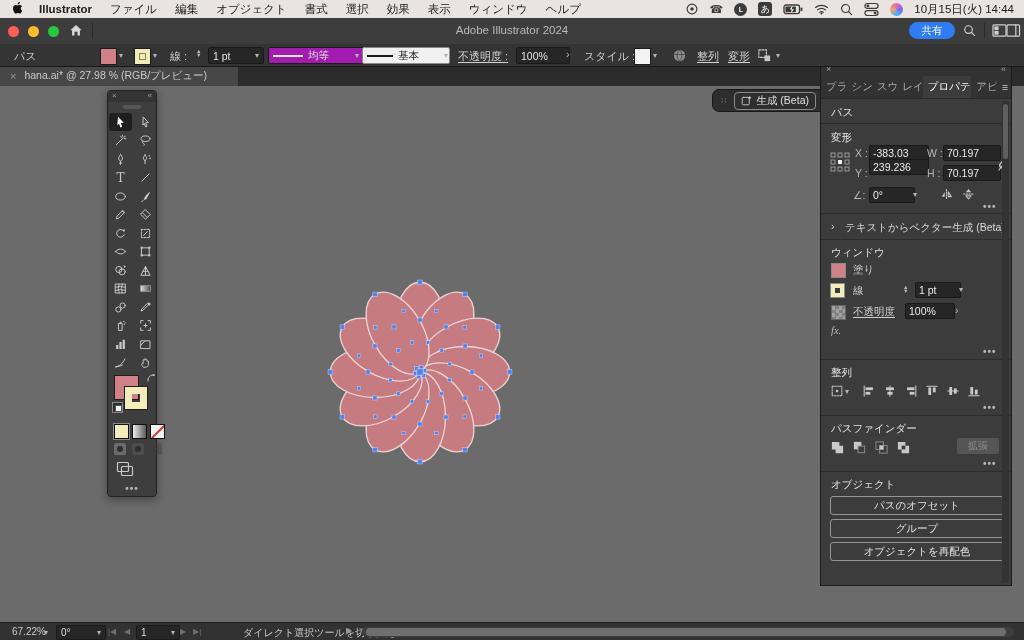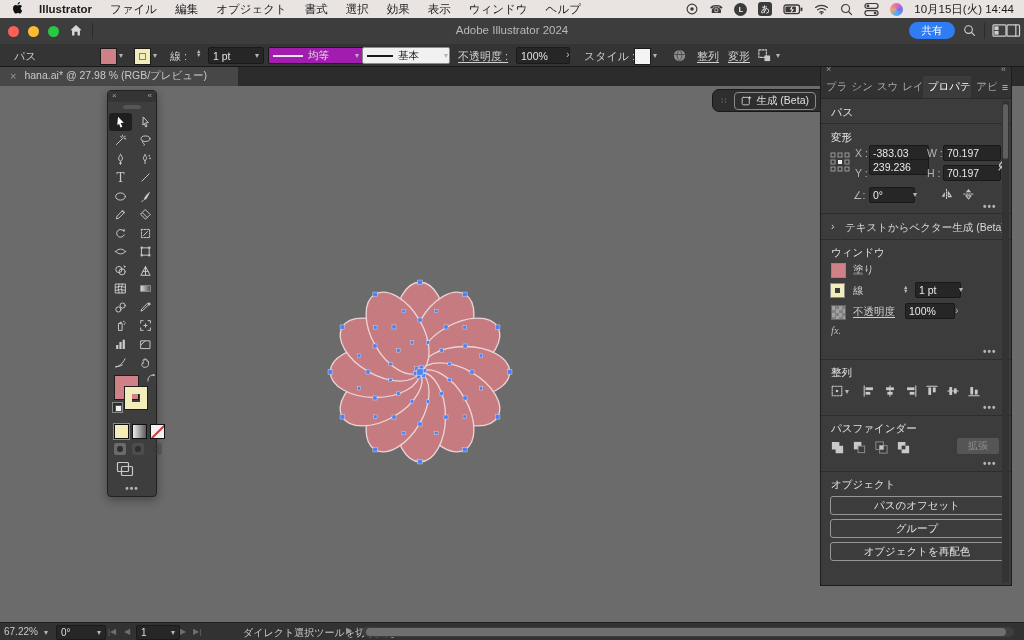--- a/index.html
+++ b/index.html
@@ -719,21 +719,21 @@
     <span class="qbtn" style="top:456px;">グループ</span>
     <span class="qbtn" style="top:433px;">パスのオフセット</span>
     <span class="qbtn" style="top:479px;">オブジェクトを再配色</span>
 
     <div class="pscroll">
         <div class="pthumb"></div>
       </div>
   </div>
 
   <div id="statusbar" class="abs">
-    <span class="abs" style="left:4px;top:3px;">67.22%</span>
+    <span class="abs" style="left:12px;top:3px;">67.22%</span>
     <span class="abs chev" style="left:44px;top:6px;">▾</span>
     <span class="abs sb-field" style="left:56px;top:2px;width:40px;">
         <span>0°</span>
         <span class="chev" style="margin-left:auto;">▾</span>
       </span>
     <span class="abs dim" style="left:108px;top:4px;font-size:8px;">|◀</span>
     <span class="abs dim" style="left:124px;top:4px;font-size:8px;">◀</span>
     <span class="abs sb-field" style="left:136px;top:2px;width:34px;">
         <span>1</span>
         <span class="chev" style="margin-left:auto;">▾</span>

